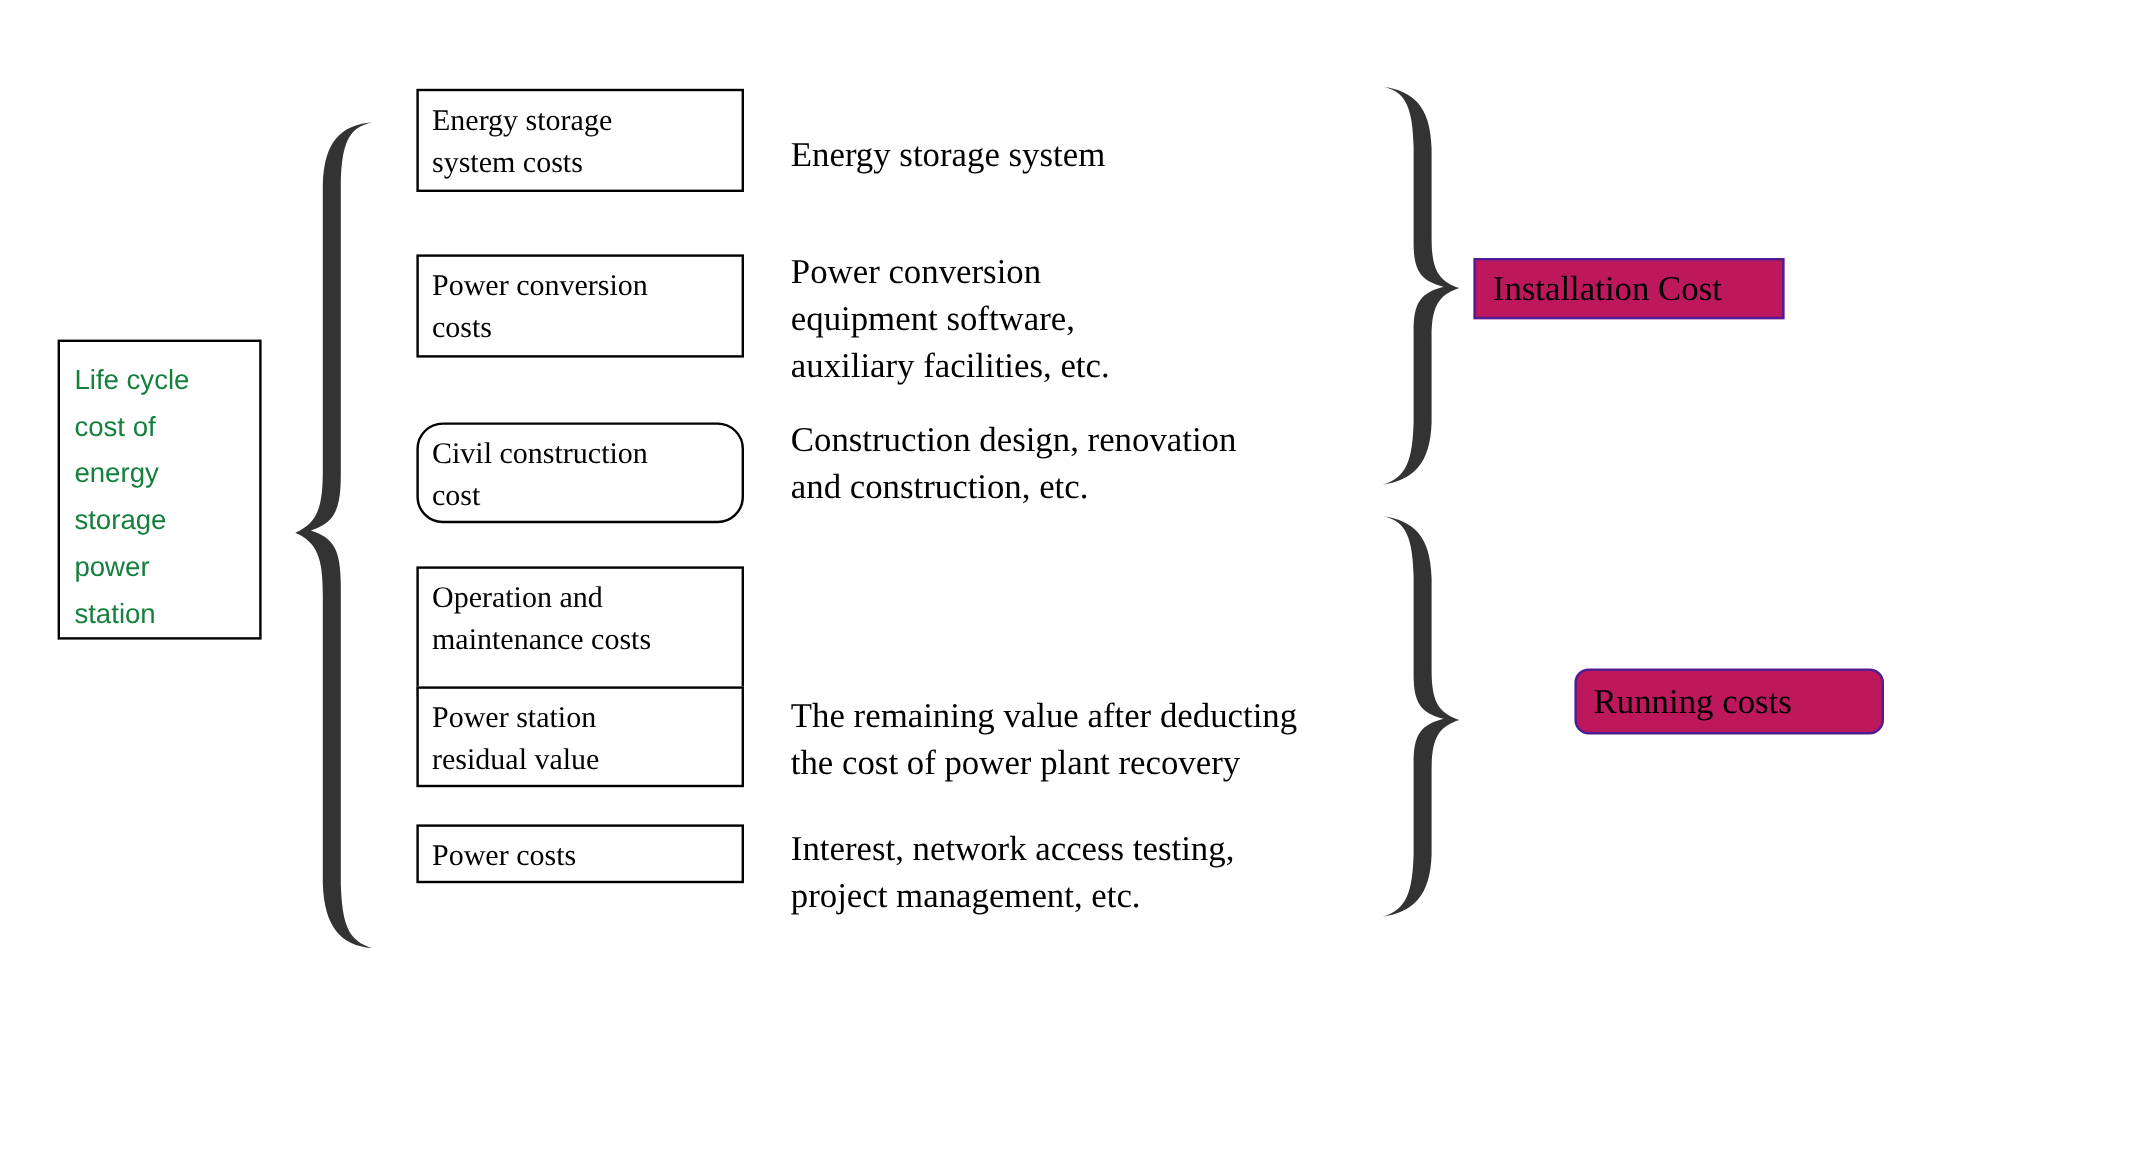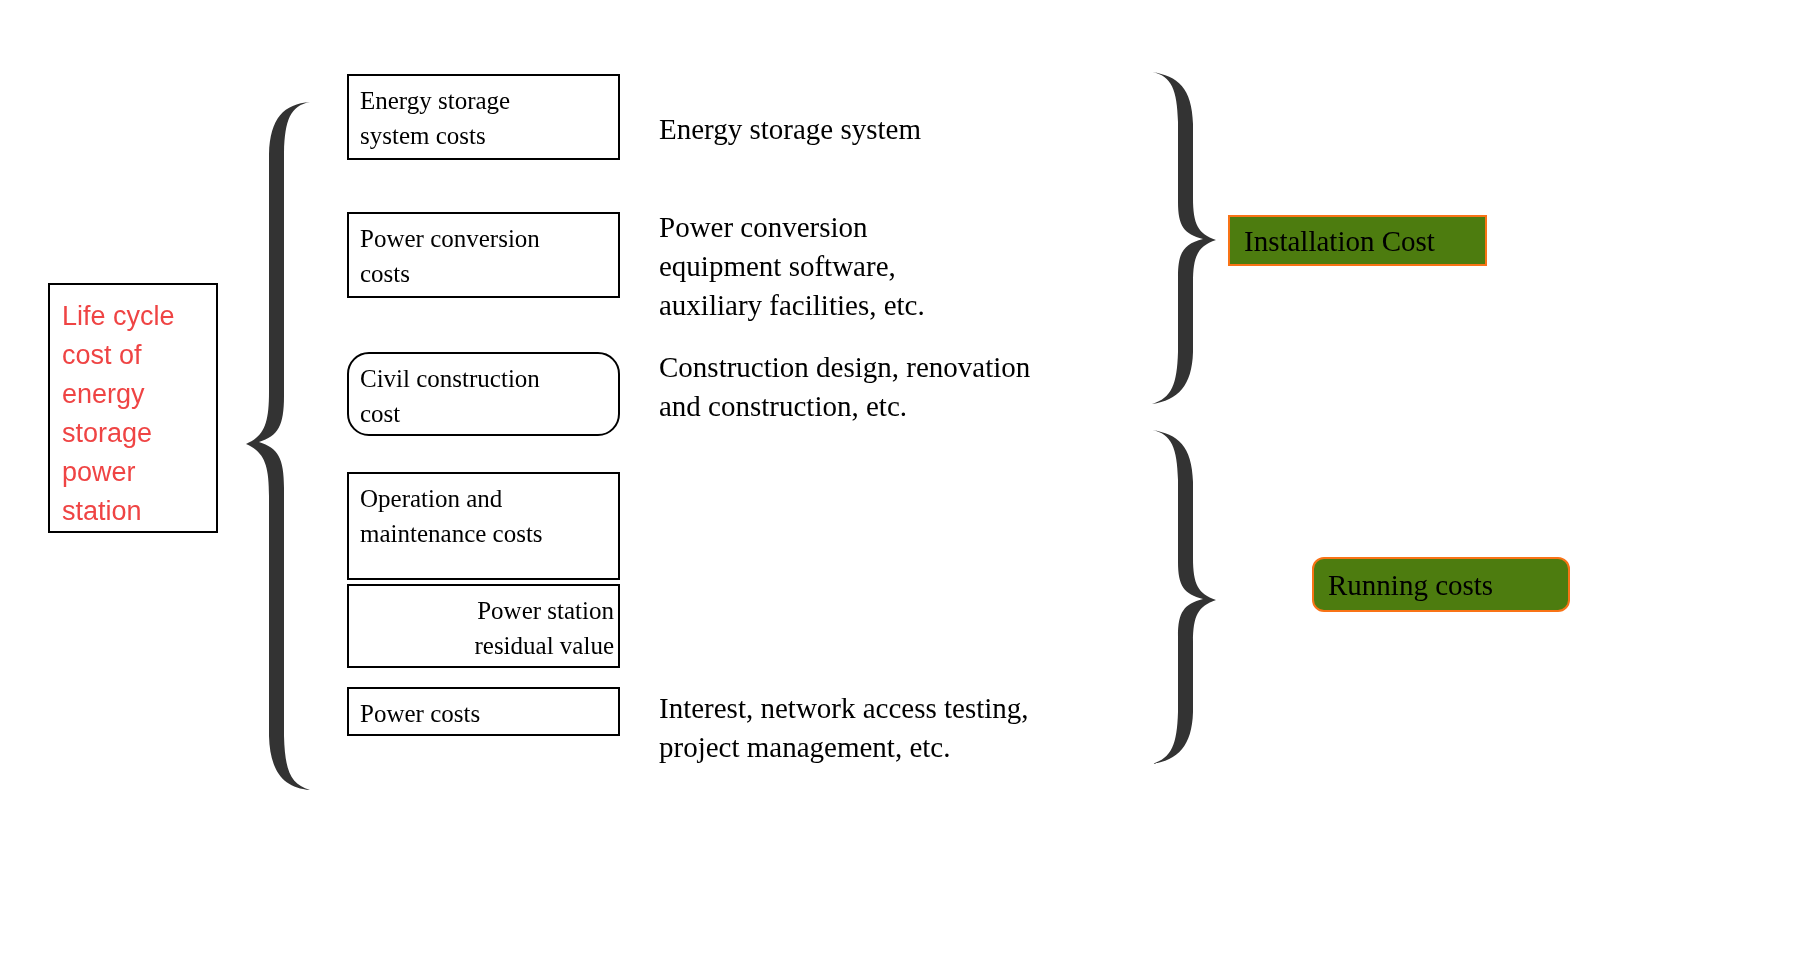--- a/index.html
+++ b/index.html
@@ -28,23 +28,23 @@
     border: 2px solid #000;
     box-sizing: border-box;
     background: #fff;
   }
   .root-box .root-text {
     position: absolute;
     left: 12px;
     top: 12px;
     right: 6px;
     font-family: "Liberation Sans", "DejaVu Sans", sans-serif;
-    font-size: 27px;
+    font-size: 23px;
     line-height: 39px;
-    color: #ef4444;
+    color: #15803d;
     white-space: pre-line;
   }
 
   
   .brace {
     position: absolute;
     pointer-events: none;
   }
   .brace-main {
     left: 244px;
@@ -91,23 +91,23 @@
     width: 520px;
     font-size: 29px;
     line-height: 39px;
     white-space: pre-line;
     margin-top: 10px;
   }
 
   
   .sum-box {
     position: absolute;
-    border: 2px solid #f97316;
+    border: 2px solid #4c1d95;
     box-sizing: border-box;
-    background: #4d7c0f;
+    background: #be185d;
   }
   .sum-box .sum-text {
     position: absolute;
     left: 14px;
     top: 50%;
     transform: translateY(-50%);
     font-size: 29px;
     line-height: 34px;
     white-space: nowrap;
   }
@@ -155,34 +155,36 @@
 costs</div>
   </div>
   <div class="cat-box" style="top:352px;height:84px;border-radius:22px;">
     <div class="cat-text">Civil construction
 cost</div>
   </div>
   <div class="cat-box" style="top:472px;height:108px;">
     <div class="cat-text">Operation and
 maintenance costs</div>
   </div>
-  <div class="cat-box" style="top:584px;height:84px;text-align:right;">
+  <div class="cat-box" style="top:572px;height:84px;">
     <div class="cat-text">Power station
 residual value</div>
   </div>
   <div class="cat-box" style="top:687px;height:49px;">
     <div class="cat-text">Power costs</div>
   </div>
 
   <div class="desc" style="top:100px;">Energy storage system</div>
   <div class="desc" style="top:198px;">Power conversion
 equipment software,
 auxiliary facilities, etc.</div>
   <div class="desc" style="top:338px;width:540px;">Construction design, renovation
 and construction, etc.</div>
+  <div class="desc" style="top:568px;width:560px;">The remaining value after deducting
+the cost of power plant recovery</div>
   <div class="desc" style="top:679px;width:540px;">Interest, network access testing,
 project management, etc.</div>
 
   <svg class="brace brace-install" viewBox="0 0 70 342" preserveAspectRatio="none">
     <path d="M4,6 C24,10 29,24 30,56 L30,136 C30,160 36,168 55,173
              C36,178 30,186 30,210 L30,286 C29,318 24,332 4,338
              C30,334 44,320 45,286 L45,216 C45,190 50,180 68,174
              C50,168 45,158 45,132 L45,58 C44,22 30,10 4,6 Z" fill="#333333"></path>
   </svg>
 

